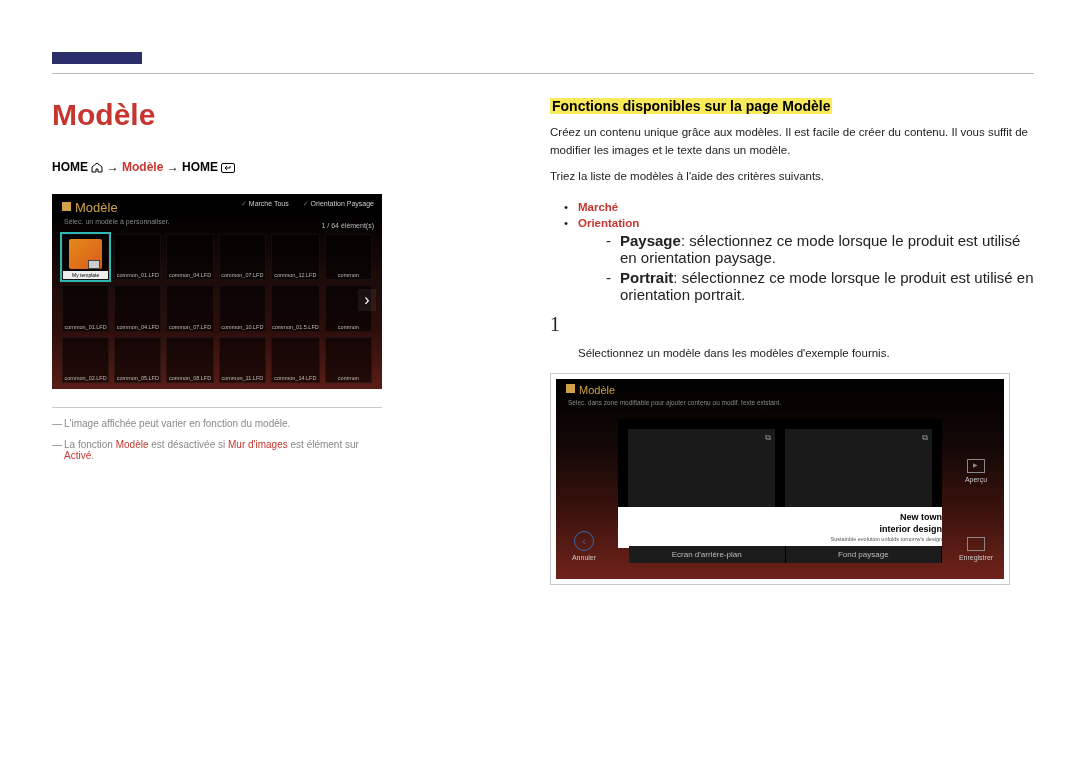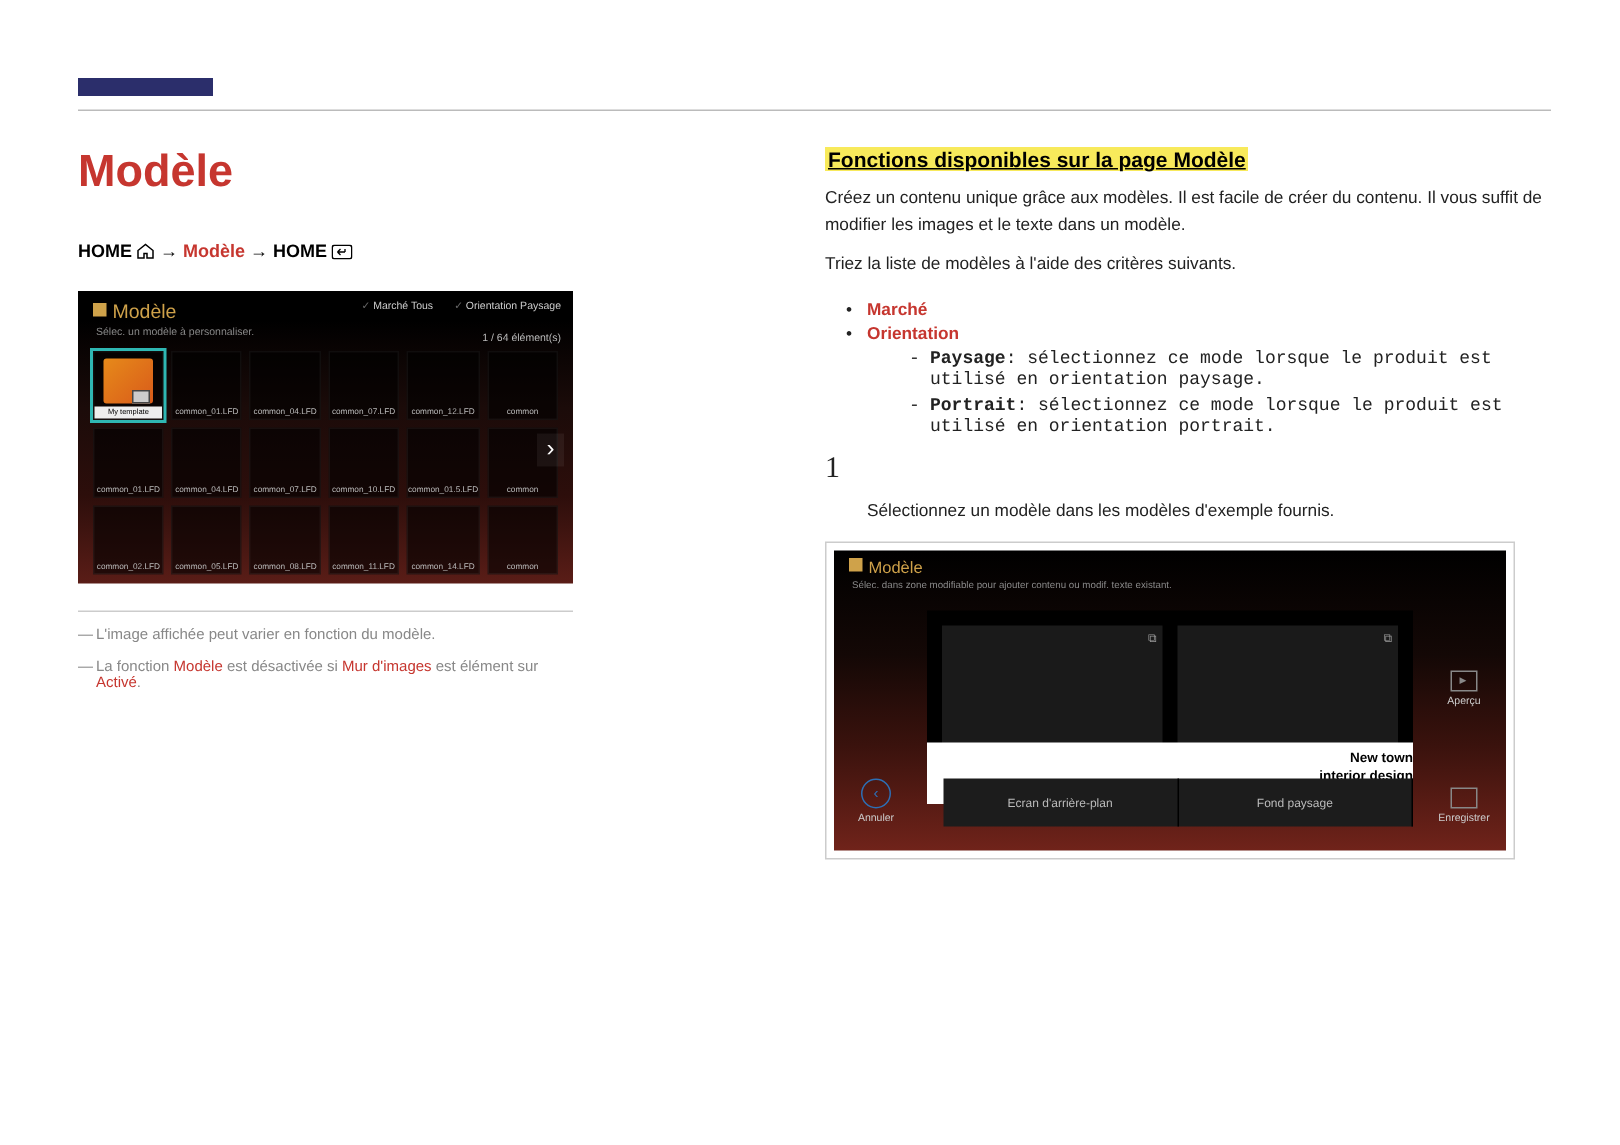--- a/index.html
+++ b/index.html
@@ -109,29 +109,28 @@
   .note { font-size:10px; color:#888; margin-bottom:10px; position:relative; padding-left:12px;}
   .note::before{content:"―"; position:absolute; left:0; top:0; color:#888;}
   .note .red { color:#c6362f; }
 
   .section-head {
     font-size: 14px; font-weight: 600; color: #000;
     background: #f8ea5b;
     display:inline-block;
     padding: 0 2px;
     margin-bottom: 10px;
-    text-decoration: underline;
   }
   .para { font-size: 11.5px; line-height: 1.55; margin-bottom: 8px; }
   ul.bullets { list-style: none; margin: 16px 0 8px 14px; }
   ul.bullets > li { position:relative; padding-left:14px; margin:4px 0; font-size:11.5px;}
   ul.bullets > li::before{content:"•"; position:absolute; left:0; top:0;}
   ul.bullets .red { color:#c6362f; font-weight:600;}
   ul.dashes { list-style:none; margin-left:28px;}
-  ul.dashes > li { position:relative; padding-left:14px; margin:3px 0; font-size:12px;font-family:Liberation Mono, monospace;}
+  ul.dashes > li { position:relative; padding-left:14px; margin:3px 0; font-size:15px;}
   ul.dashes > li::before{content:"-"; position:absolute; left:0;}
   .step { display:flex; align-items:flex-start; gap:18px; margin-top:10px;}
   .step .num { font-size:20px; font-weight:300; color:#222; font-family:Georgia,serif;}
   .step .txt { font-size:11.5px; padding-top:6px;margin-top:28px;}
 
   .shot2-wrap { margin-top:14px; border:1px solid #ccc; padding:5px; width:460px;}
   .shot2 {
     width:100%; height:200px;
     background: linear-gradient(#000 0%, #140806 35%, #3a120d 65%, #70231a 100%);
     position:relative; color:#ddd;
@@ -144,21 +143,21 @@
   }
   .canvas .pane{flex:1;background:#1a1a1a;position:relative;}
   .canvas .pane .corner{position:absolute;right:4px;top:4px;font-size:8px;color:#999;}
   .whitebar{
     position:absolute; left:62px; right:62px; top:128px;
     background:#fff; color:#000; text-align:right;
     padding:5px 0; font-size:9px; line-height:1.3;
   }
   .whitebar .sub{font-size:5.5px;color:#555;}
   .tabs{
-    position:absolute; left:62px; right:62px; bottom:16px; height:32px;
+    position:absolute; left:62px; right:62px; bottom:16px; height:17px;
     display:flex;
     padding-left:11px;
   }
   .tabs .tab{flex:1;background:#1c1c1c;color:#bbb;font-size:8px;display:flex;align-items:center;justify-content:center;border-right:1px solid #000;}
   .side-btn{position:absolute;width:36px;text-align:center;color:#ccc;font-size:7px;}
   .side-btn .circ{width:20px;height:20px;border:1.5px solid #666;border-radius:50%;margin:0 auto 3px;display:flex;align-items:center;justify-content:center;font-size:10px;}
   .side-cancel{left:10px;bottom:18px;}
   .side-cancel .circ{border-color:#2d6fb5;color:#2d6fb5;}
   .side-preview{right:10px;top:80px;}
   .side-preview .box{width:18px;height:14px;border:1.5px solid #888;margin:0 auto 3px;position:relative;}

